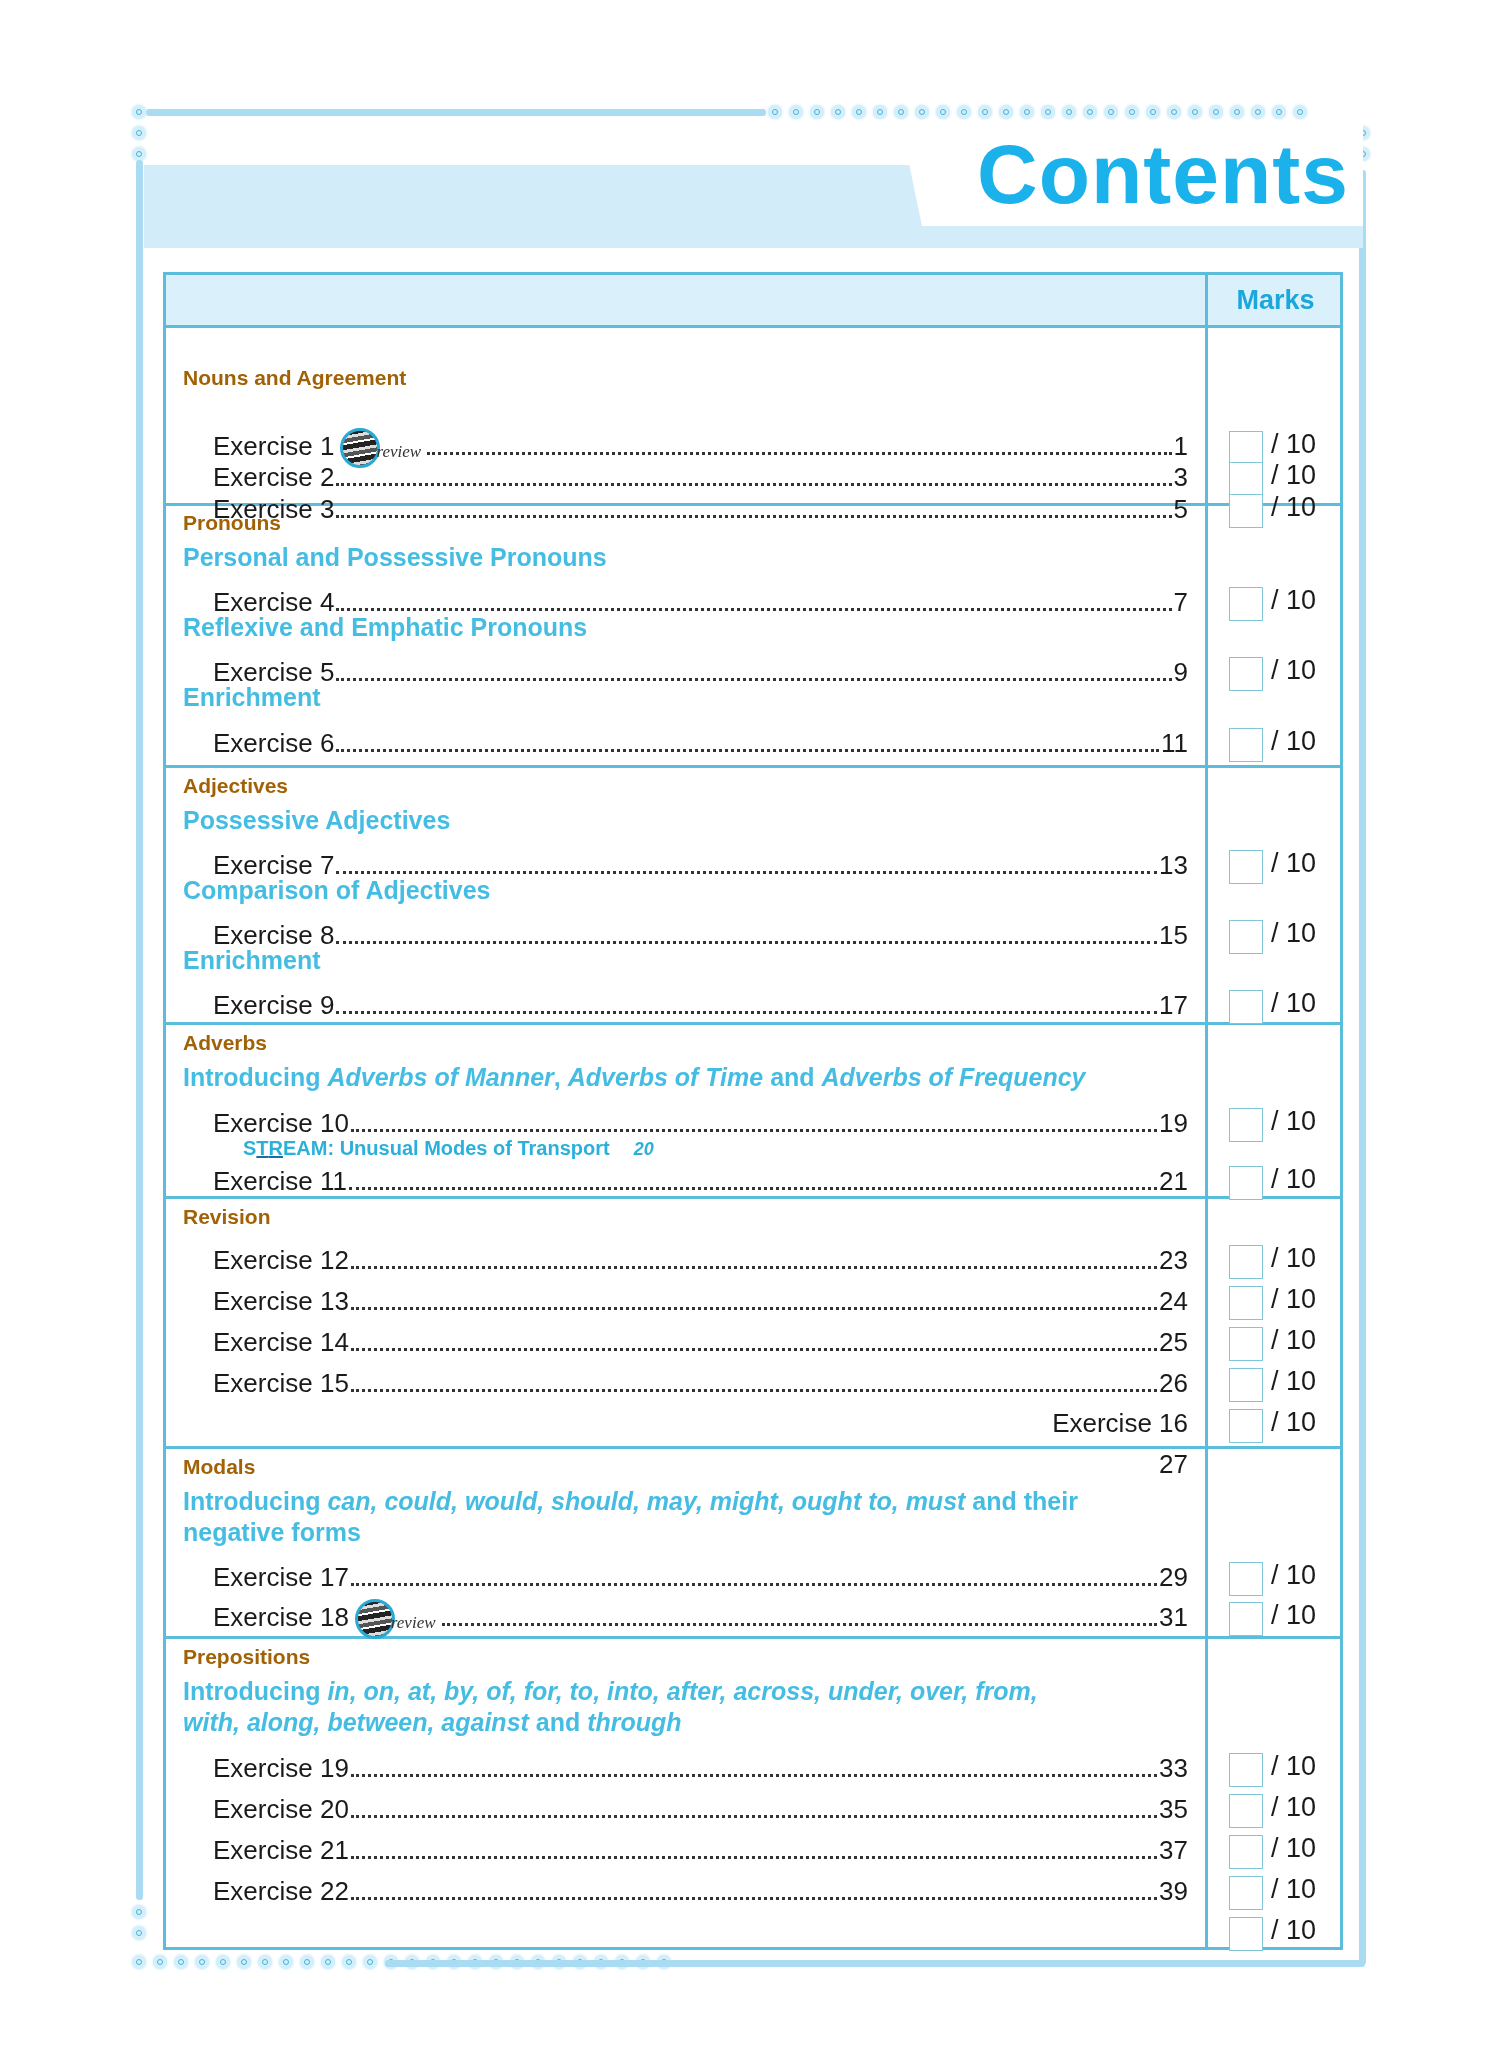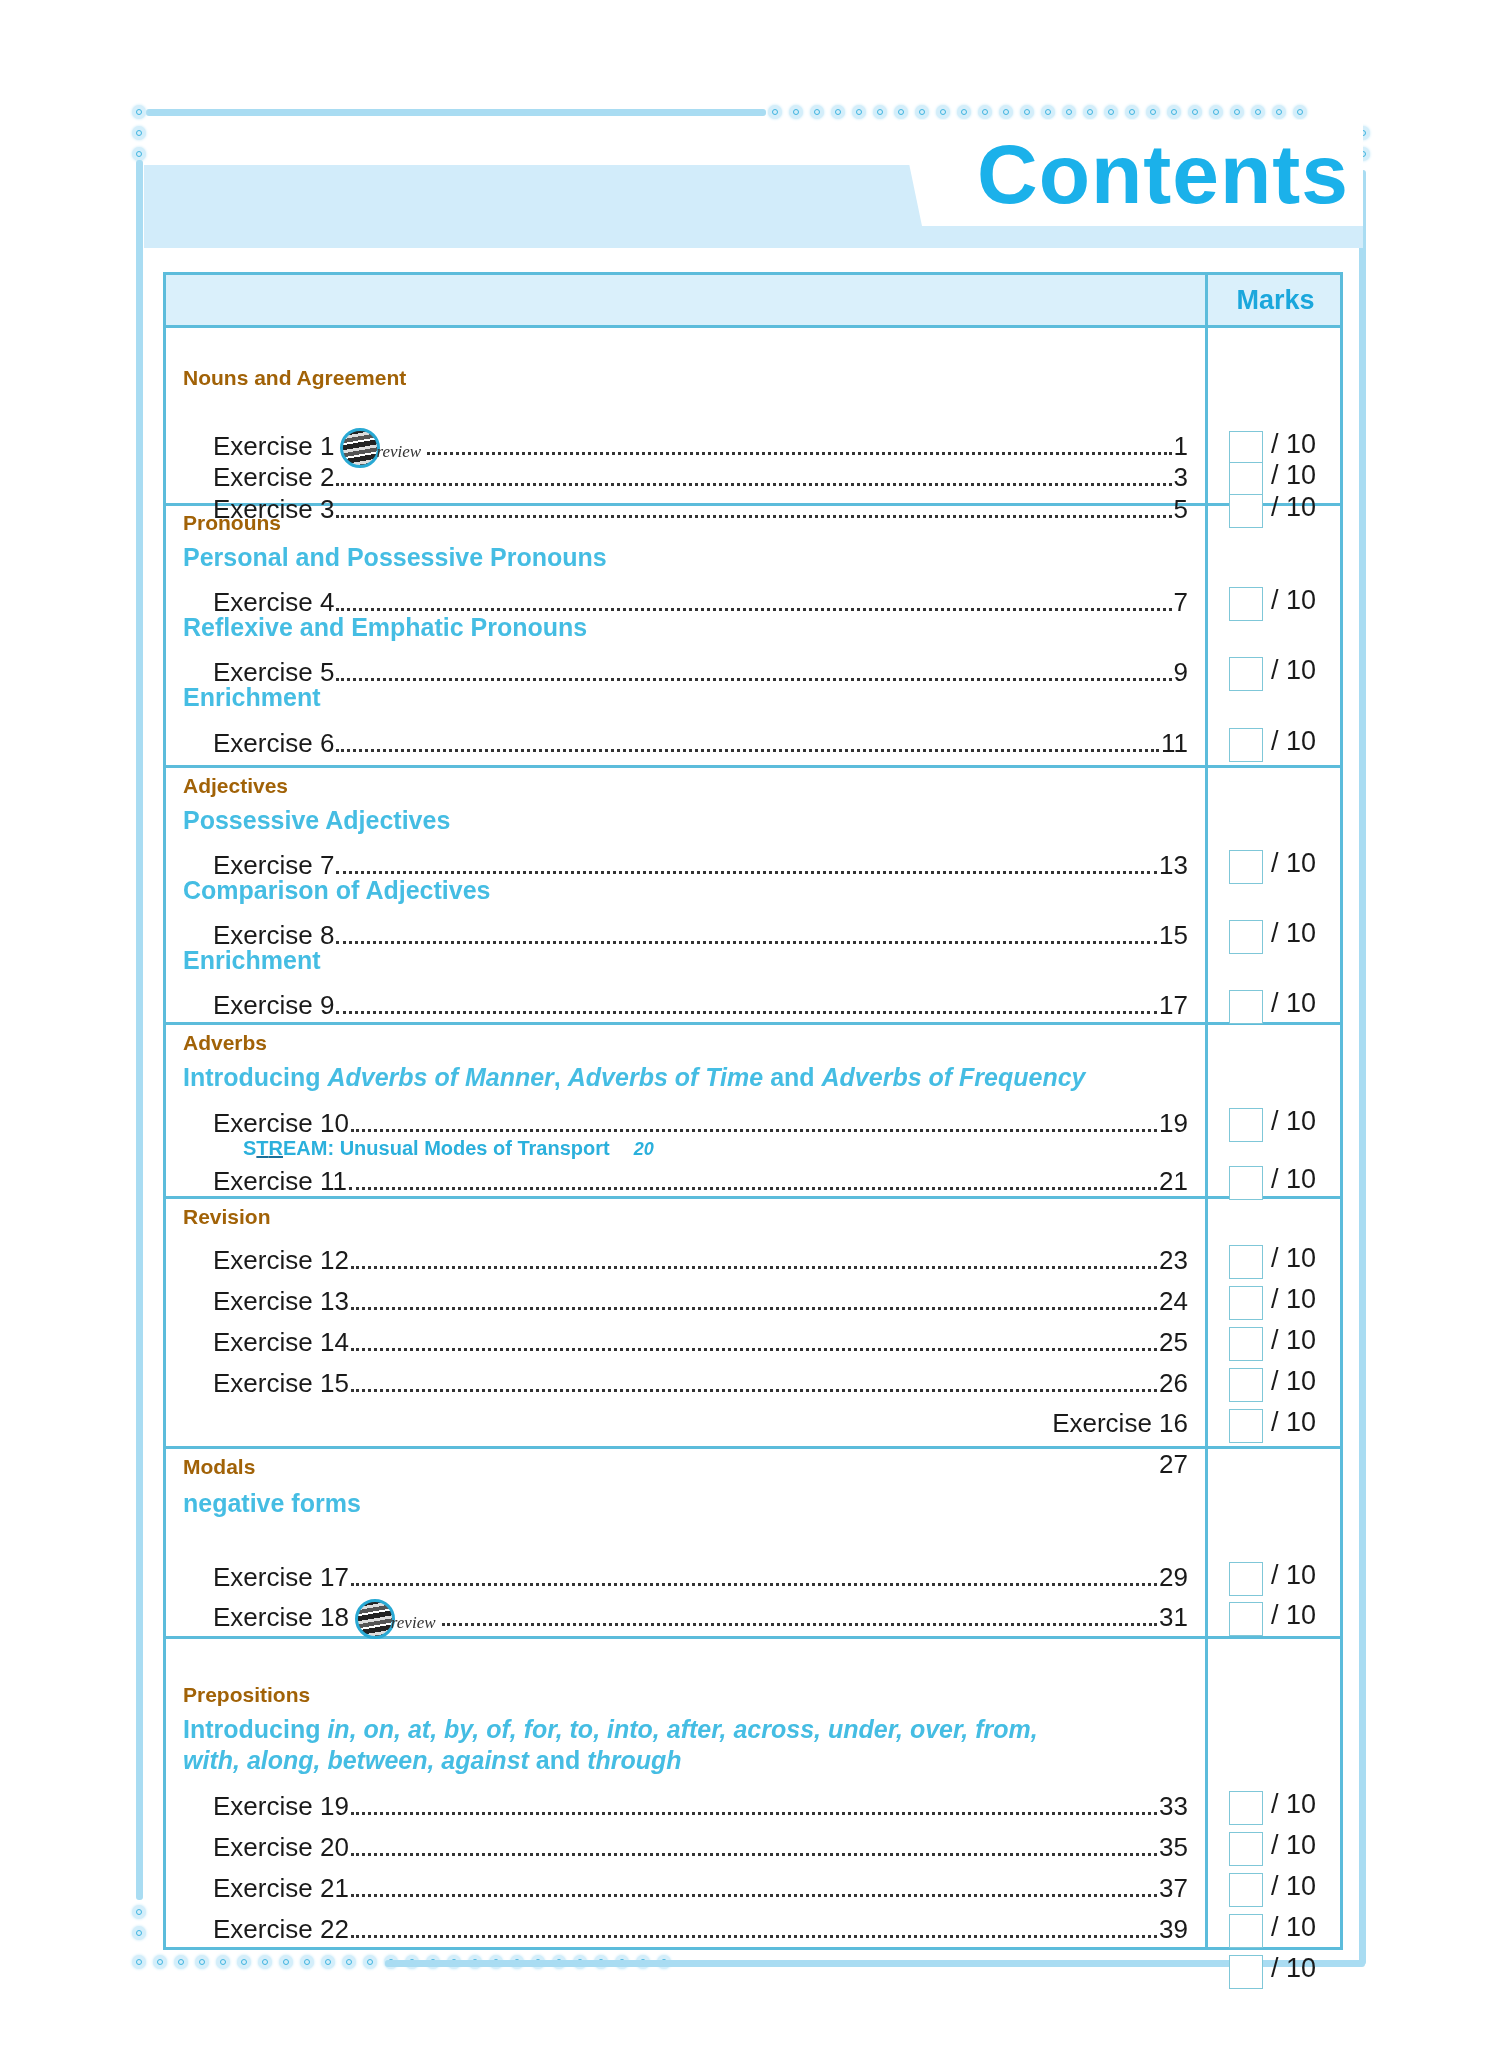--- a/index.html
+++ b/index.html
@@ -306,20 +306,21 @@
       </div>
       <div class="mark" style="top: 210px; left: 1063px;">
         <span class="box"></span>
         <span class="of">/ 10</span>
       </div>
     </div>
     <div class="section" style="top: 1174px; height: 190px; width: 1174px;">
       <div class="sec-line" style="top: 187px;"></div>
       <div class="h1" style="top: 6px;">Modals</div>
       <div class="h2" style="top: 38px;">
+        <div><span>Introducing </span><i>can, could, would, should, may, might, ought to, must</i><span> and their</span></div>
         <div style="margin-top: 2px;"><span>negative forms</span></div>
       </div>
       <div class="ex" style="top: 112px;">
         <span class="lbl">Exercise 17</span>
         <span class="dots"></span>
         <span class="pg">29</span>
       </div>
       <div class="mark" style="top: 113px; left: 1063px;">
         <span class="box"></span>
         <span class="of">/ 10</span>
@@ -331,21 +332,21 @@
           <span class="rtxt">review</span>
         </span>
         <span class="dots"></span>
         <span class="pg">31</span>
       </div>
       <div class="mark" style="top: 153px; left: 1063px;">
         <span class="box"></span>
         <span class="of">/ 10</span>
       </div>
     </div>
-    <div class="section" style="top: 1402px; height: 263px; width: 1174px;">
+    <div class="section" style="top: 1364px; height: 263px; width: 1174px;">
       <div class="h1" style="top: 6px;">Prepositions</div>
       <div class="h2" style="top: 38px;">
         <div><span>Introducing </span><i>in, on, at, by, of, for, to, into, after, across, under, over, from,</i></div>
         <div style="margin-top: 2px;"><i>with, along, between, against</i><span> and </span><i>through</i></div>
       </div>
       <div class="ex" style="top: 113px;">
         <span class="lbl">Exercise 19</span>
         <span class="dots"></span>
         <span class="pg">33</span>
       </div>

